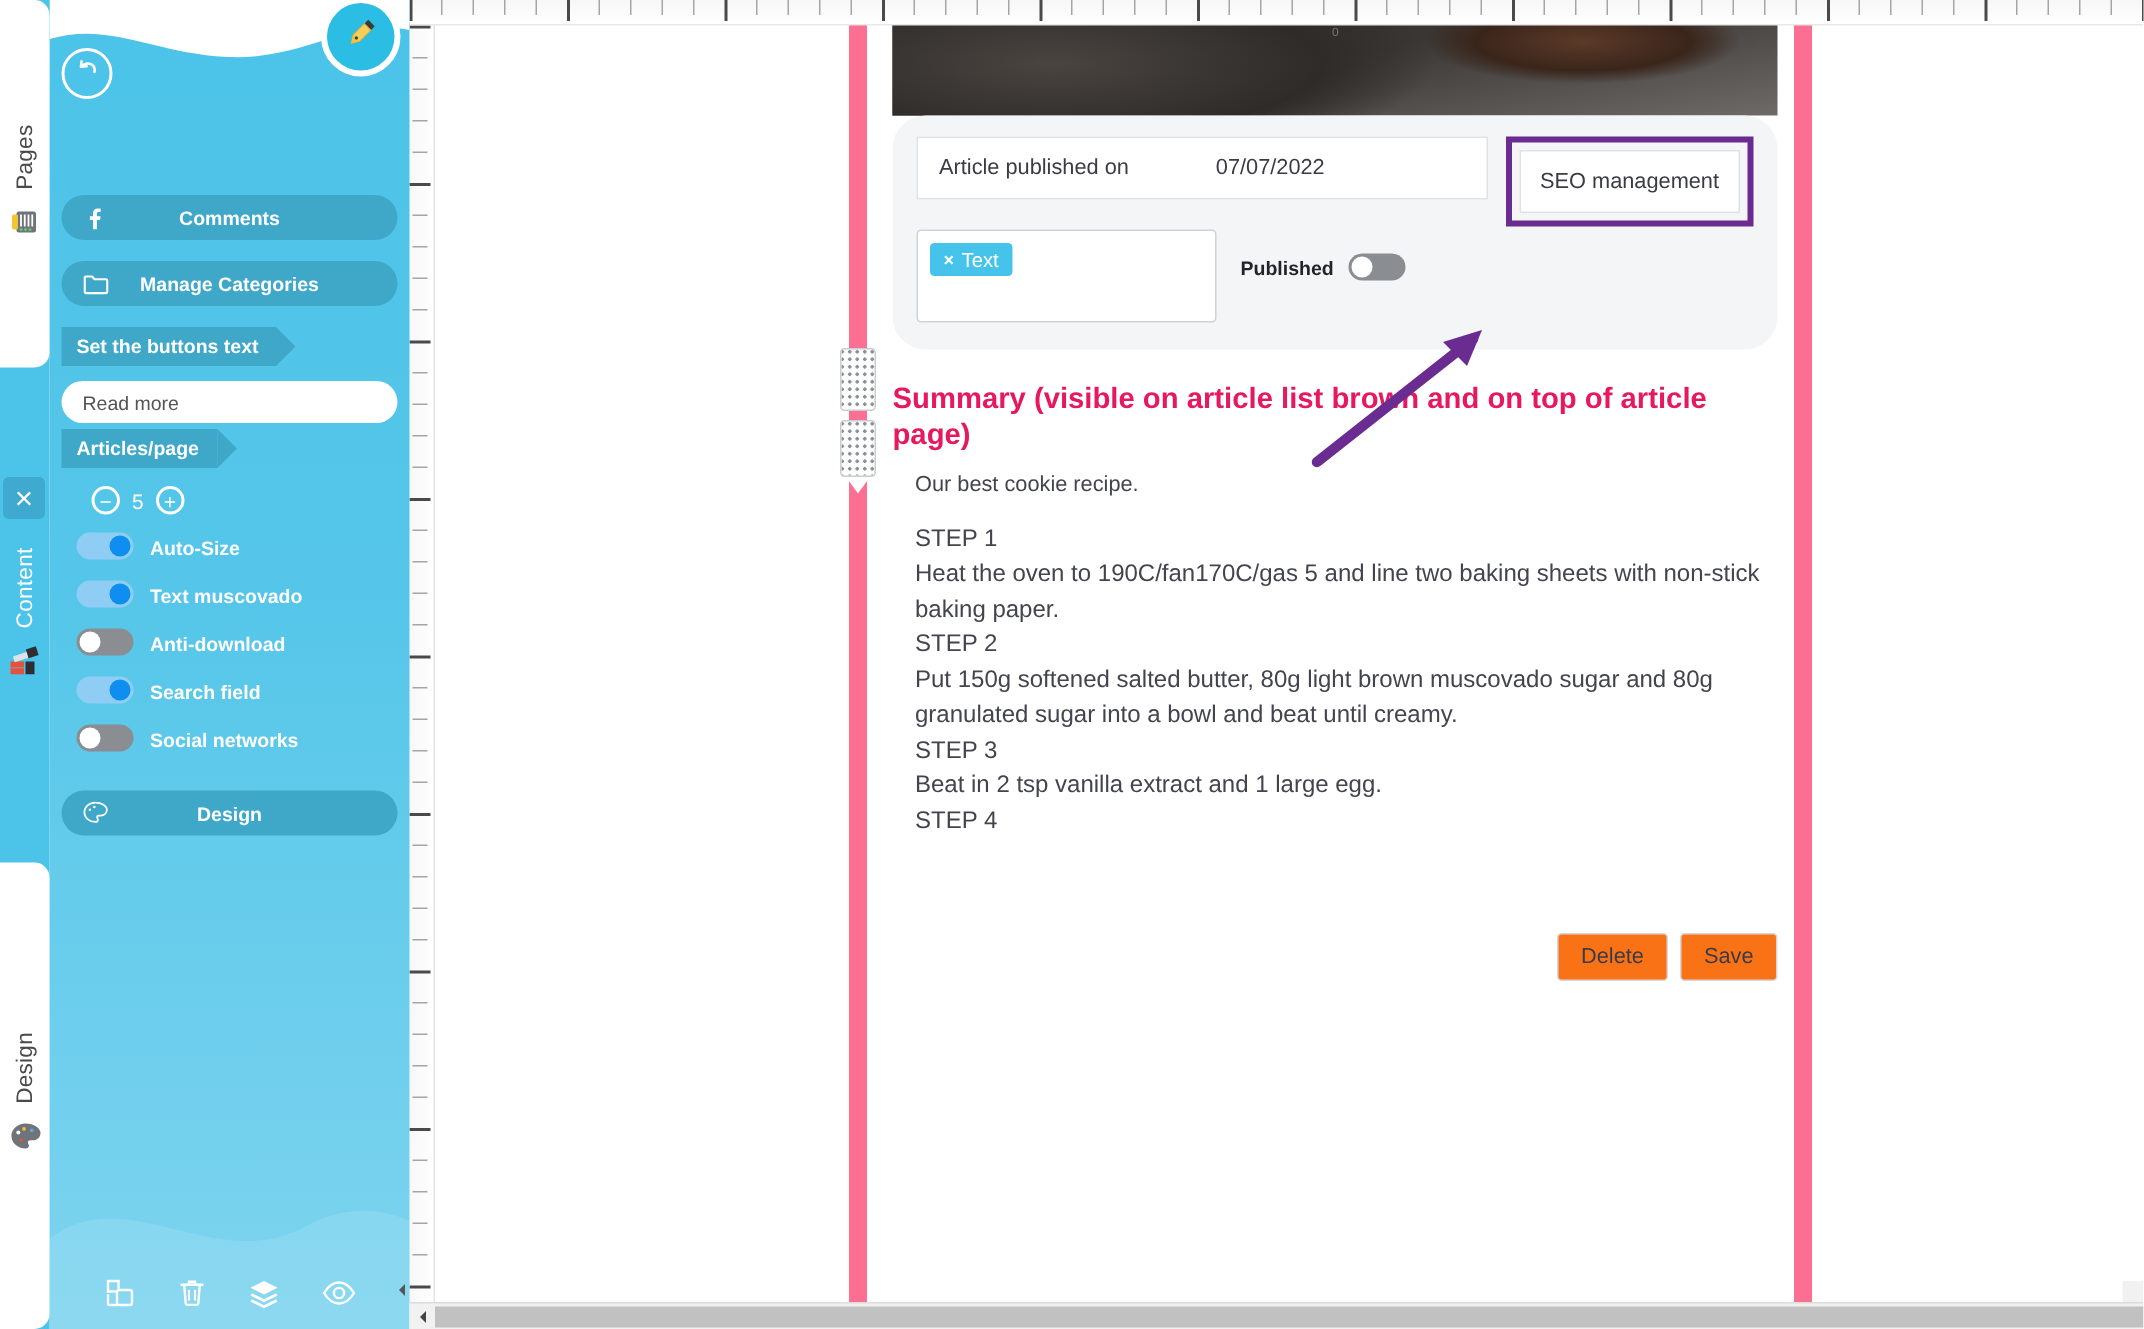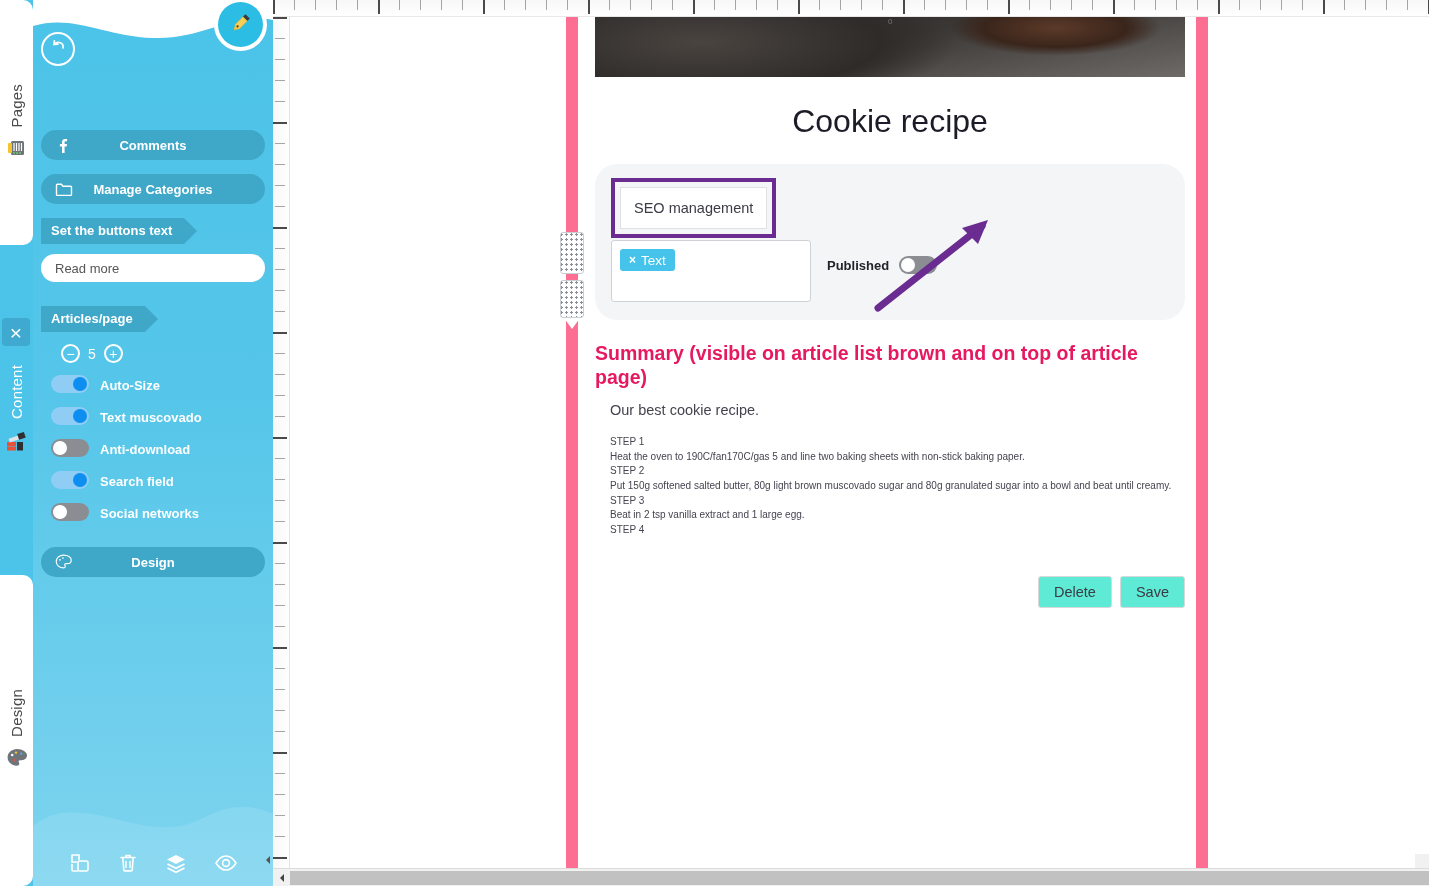--- a/index.html
+++ b/index.html
@@ -200,28 +200,28 @@
   .chip .x { font-size: 12px; font-weight: 700; }
   .pub-wrap { display: flex; align-items: center; gap: 10px; margin-top: 16px; }
   .pub-label { font-size: 13px; font-weight: 700; color: #23232d; }
 
   .sec-head {
     color: #e6185f; font-size: 19.5px; font-weight: 700; line-height: 1.22;
   }
   .sec-summary { margin-top: 22px; }
   .sec-body { margin: 10px 0 0 15px; font-size: 14.5px; color: #44444f; line-height: 1.47; }
   .sec-content-head { margin-top: 152px; }
-  .sec-content-body { margin: 14px 0 0 15px; font-size: 10px; color: #44444f; line-height: 1.47; }
+  .sec-content-body { margin: 14px 0 0 15px; font-size: 16px; color: #44444f; line-height: 1.47; }
   .sec-content-body div { white-space: pre-wrap; }
 
   .actions { display: flex; justify-content: flex-end; gap: 8px; margin-top: 38px; padding-right: 0; }
   .act-btn {
-    background: #5eead4; border: 1px solid #d6d8dc; border-radius: 3px;
+    background: #f97316; border: 1px solid #d6d8dc; border-radius: 3px;
     padding: 7px 15px; font-size: 14.5px; color: #3b3b46;
-    font-family: "Liberation Sans", sans-serif; cursor: pointer;
+    font-family: "Liberation Sans", sans-serif; cursor: pointer; margin-top: 24px;
   }
 
   
   .annot { position: absolute; z-index: 25; pointer-events: none; }
 
   
   .hscroll {
     position: absolute; left: 273px; bottom: 0; right: 0; height: 18px;
     background: #f1f1f1; border-top: 1px solid #dcdcdc; z-index: 35;
     display: flex; align-items: center;
@@ -346,21 +346,21 @@
           </svg>
         </span>
         <span>Manage Categories</span>
       </div>
 
       <div>
         <span class="tag-label">Set the buttons text</span>
         <input class="text-input" type="text" value="Read more" style="">
       </div>
 
-      <div style="margin-top:24px">
+      <div style="margin-top:4px">
         <span class="tag-label">Articles/page</span>
         <div class="stepper">
           <span class="step-circ">−</span>
           <span class="step-val">5</span>
           <span class="step-circ">+</span>
         </div>
       </div>
 
       <div>
         <div class="tgl-row">
@@ -557,24 +557,27 @@
       <div class="grip-box" style="height:42px"></div>
       <div style="height:6px"></div>
       <div class="grip-box" style="height:38px"></div>
       <div class="grip-arrow"></div>
     </div>
 
     <div class="page">
 
       <div class="hero"></div>
 
-      <h1 class="page-title">Cookie recipe</h1>
 
       <div class="meta-card">
         <div class="meta-row1">
+          <div class="meta-field">
+            <span class="lbl">Article published on</span>
+            <span class="val">07/07/2022</span>
+          </div>
           <div class="seo-wrap">
             <div class="seo-box">SEO management</div>
           </div>
         </div>
 
         <div class="meta-row2">
           <div class="cat-box">
             <span class="chip">
               <span class="x">×</span>
               <span>Text</span>

